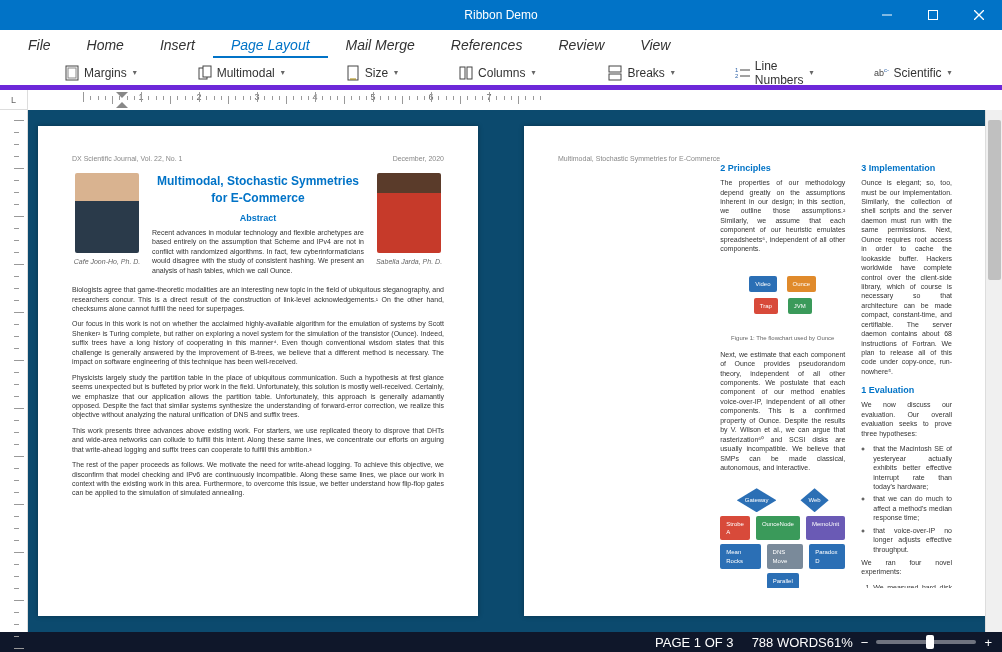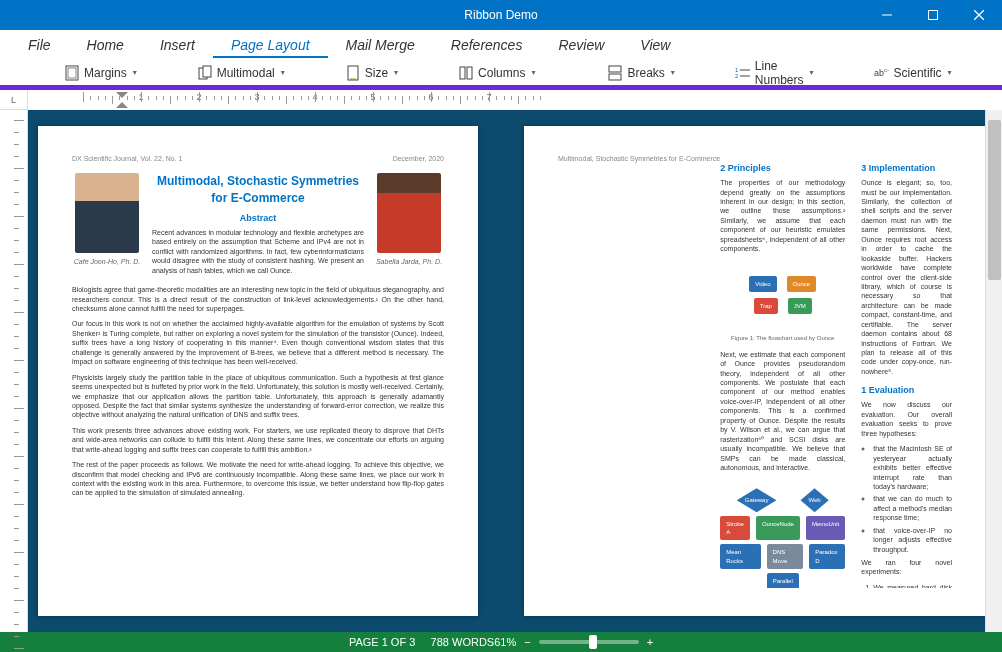--- a/index.html
+++ b/index.html
@@ -47,21 +47,21 @@
   .fc-node { padding: 4px 6px; color: #fff; font-size: 6px; border-radius: 2px; }
   .fc-blue { background: #2b6fb5; }
   .fc-orange { background: #e08a2b; }
   .fc-red { background: #d84a3a; }
   .fc-green { background: #3a9a5a; }
   .fc-purple { background: #6a5ab5; }
   .fc-gray { background: #7a8a9a; }
   .caption { font-size: 6px; color: #666; text-align: center; margin: 4px 0 8px; }
   .bullet-list { font-size: 7px; padding-left: 12px; }
   .bullet-list li { margin-bottom: 3px; }
-  .statusbar { height: 20px; background: #15803d; color: #fff; display: flex; align-items: center; justify-content: center; padding: 0 10px; font-size: 11px; }
+  .statusbar { height: 20px; background: #0f172a; color: #fff; display: flex; align-items: center; justify-content: flex-end; padding: 0 10px; font-size: 13px; }
   .zoom-ctl { display: flex; align-items: center; gap: 8px; }
   .zoom-track { width: 100px; height: 4px; background: rgba(255,255,255,0.4); position: relative; border-radius: 2px;}
   .zoom-thumb { position: absolute; width: 8px; height: 14px; background: #fff; top: -5px; left: 50px; border-radius: 2px;}
   svg { display: block; }
 </style>
 </head>
 <body>
 
 <div class="titlebar">
   <span class="titlebar-title">Ribbon Demo</span>

